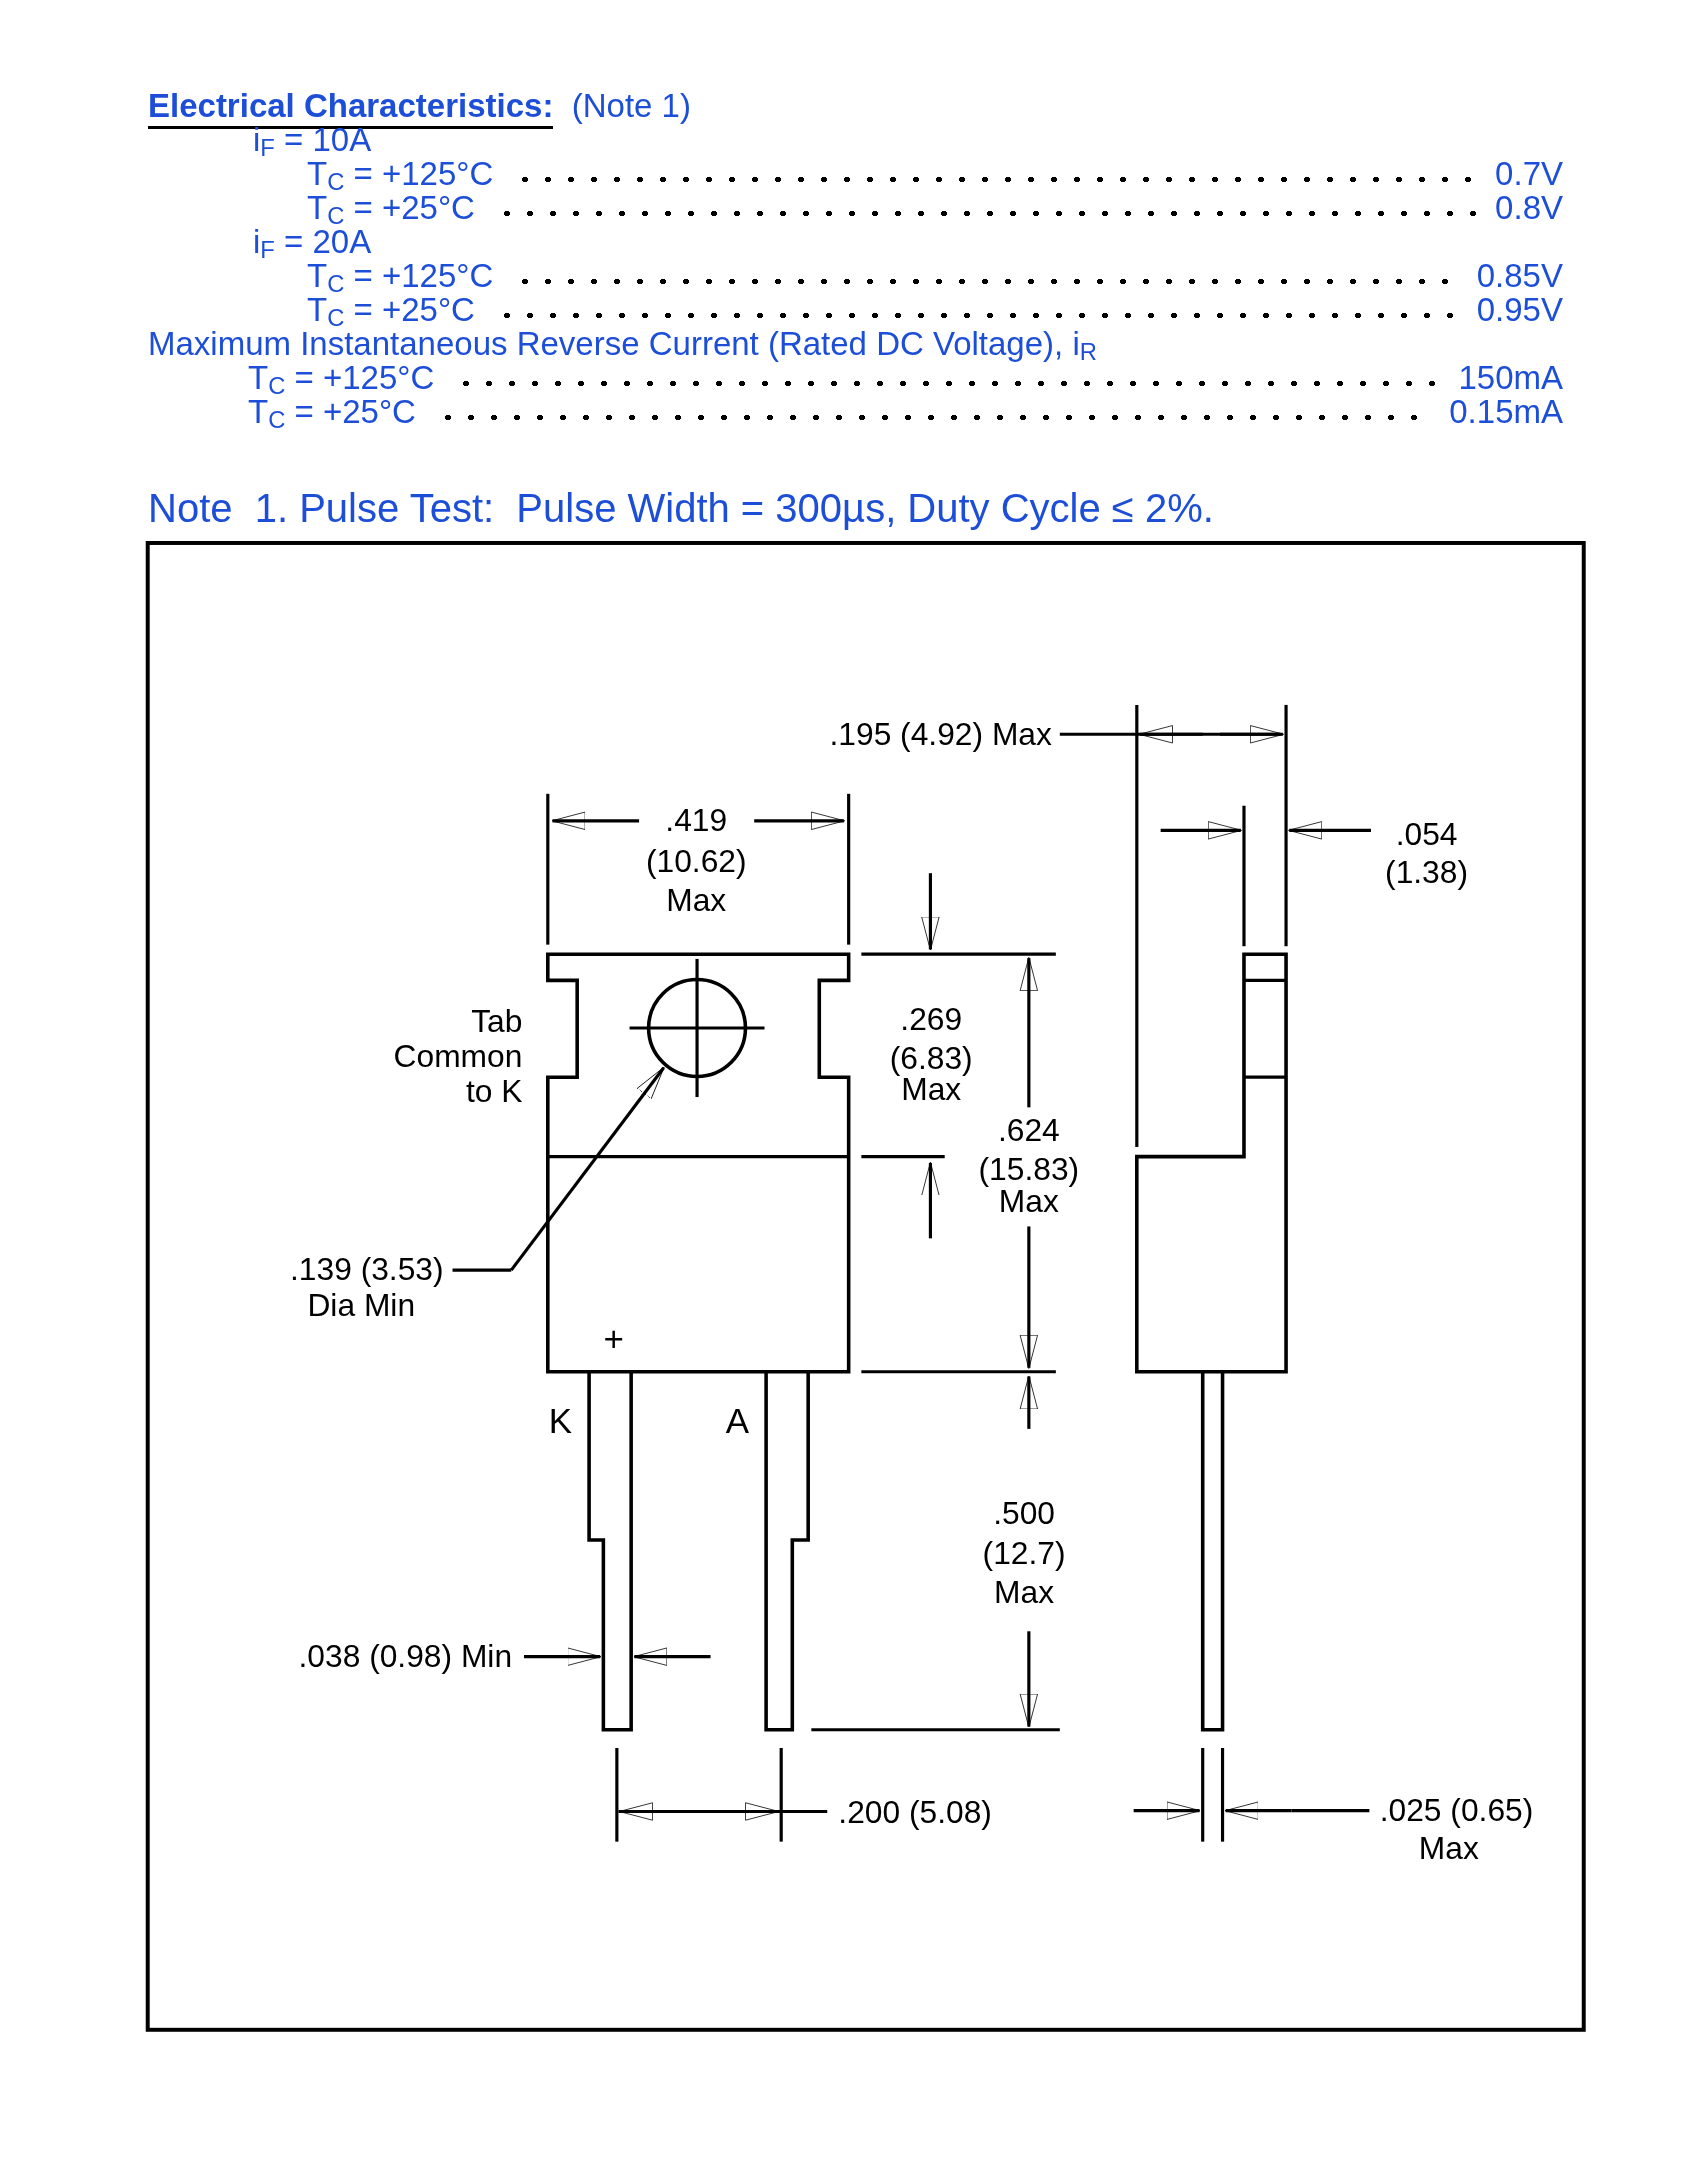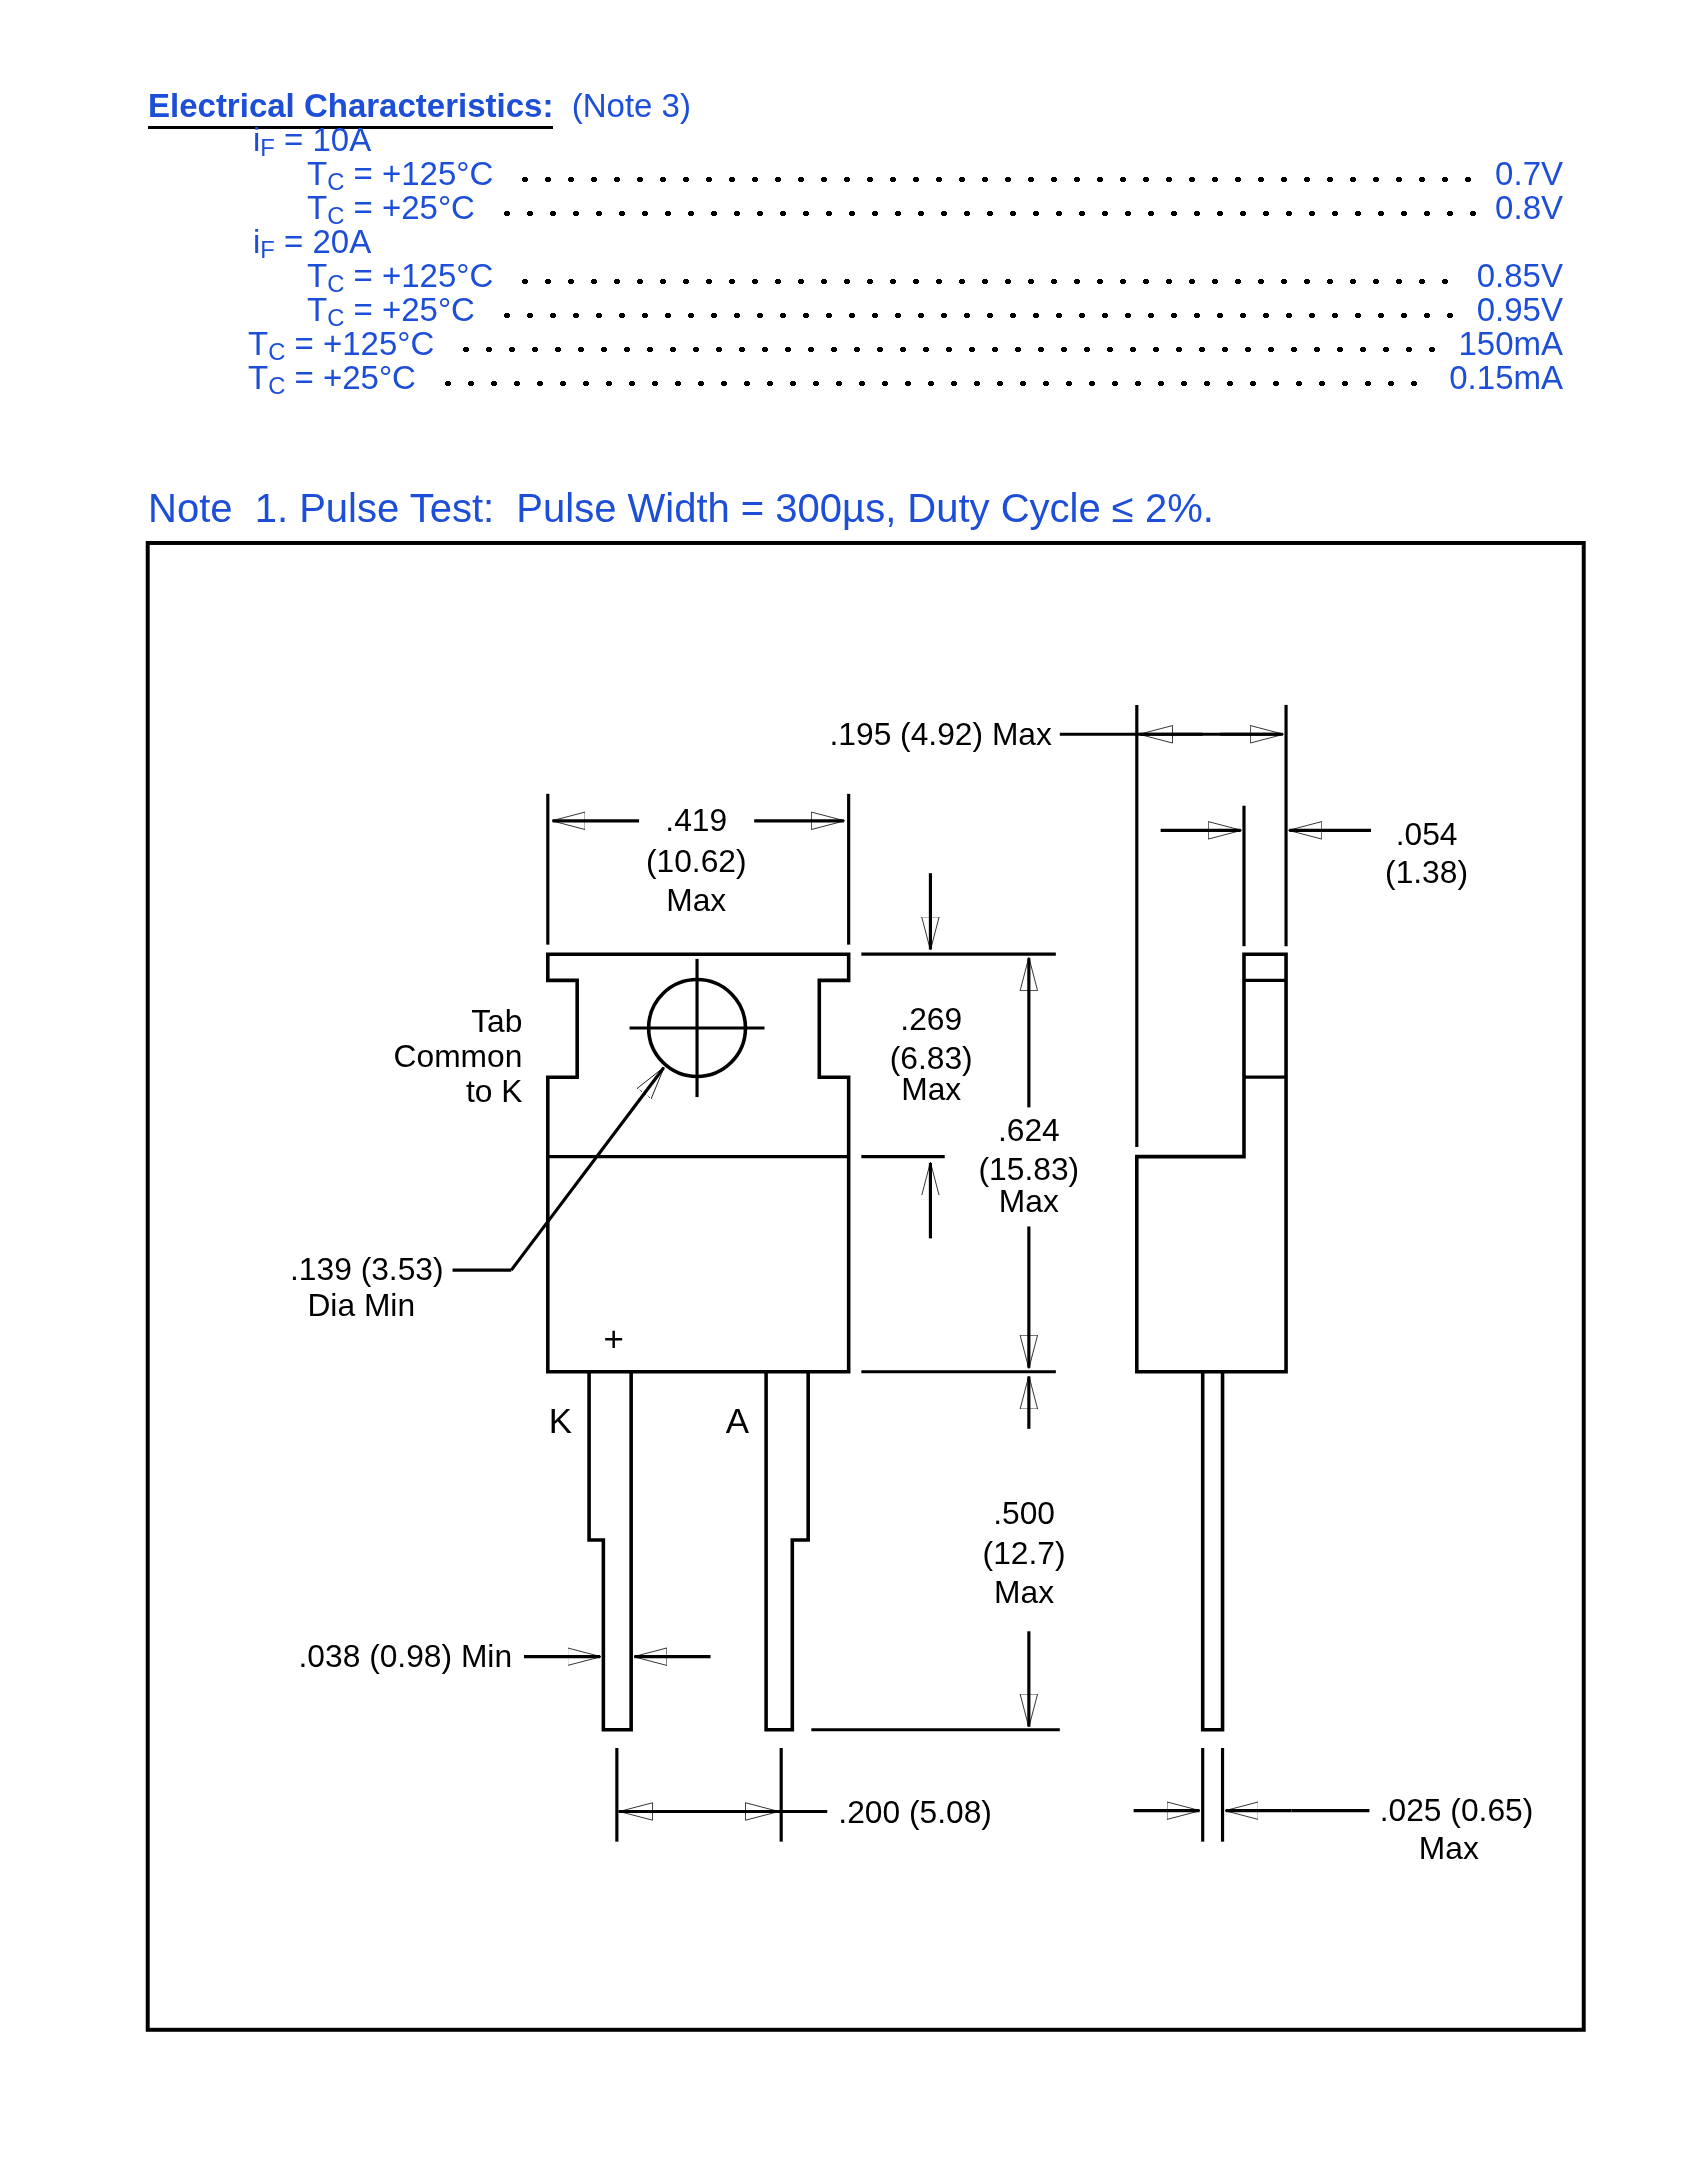--- a/index.html
+++ b/index.html
@@ -25,21 +25,21 @@
   .s45{stroke-width:4.5;}
   .border{stroke-width:5;}
 </style>
 </head>
 <body>
 
 <div class="page">
 
   <div class="specs">
     <div class="row title-row">
-      <span class="t">Electrical Characteristics:</span><span>  (Note 3)</span>
+      <span class="t">Electrical Characteristics:</span><span>  (Note 1)</span>
     </div>
     <div class="row ind1">
       <span class="lbl"><span>i</span><span class="sb">F</span><span> = 10A</span></span>
     </div>
     <div class="row ind2">
       <span class="lbl"><span>T</span><span class="sb">C</span><span> = +125°C</span></span>
       <span class="dots"></span>
       <span class="val">0.7V</span>
     </div>
     <div class="row ind2">
@@ -52,20 +52,23 @@
     </div>
     <div class="row ind2">
       <span class="lbl"><span>T</span><span class="sb">C</span><span> = +125°C</span></span>
       <span class="dots"></span>
       <span class="val">0.85V</span>
     </div>
     <div class="row ind2">
       <span class="lbl"><span>T</span><span class="sb">C</span><span> = +25°C</span></span>
       <span class="dots"></span>
       <span class="val">0.95V</span>
+    </div>
+    <div class="row">
+      <span class="lbl"><span>Maximum Instantaneous Reverse Current (Rated DC Voltage), i</span><span class="sb">R</span><span></span></span>
     </div>
     <div class="row ind3">
       <span class="lbl"><span>T</span><span class="sb">C</span><span> = +125°C</span></span>
       <span class="dots"></span>
       <span class="val">150mA</span>
     </div>
     <div class="row ind3">
       <span class="lbl"><span>T</span><span class="sb">C</span><span> = +25°C</span></span>
       <span class="dots"></span>
       <span class="val">0.15mA</span>

